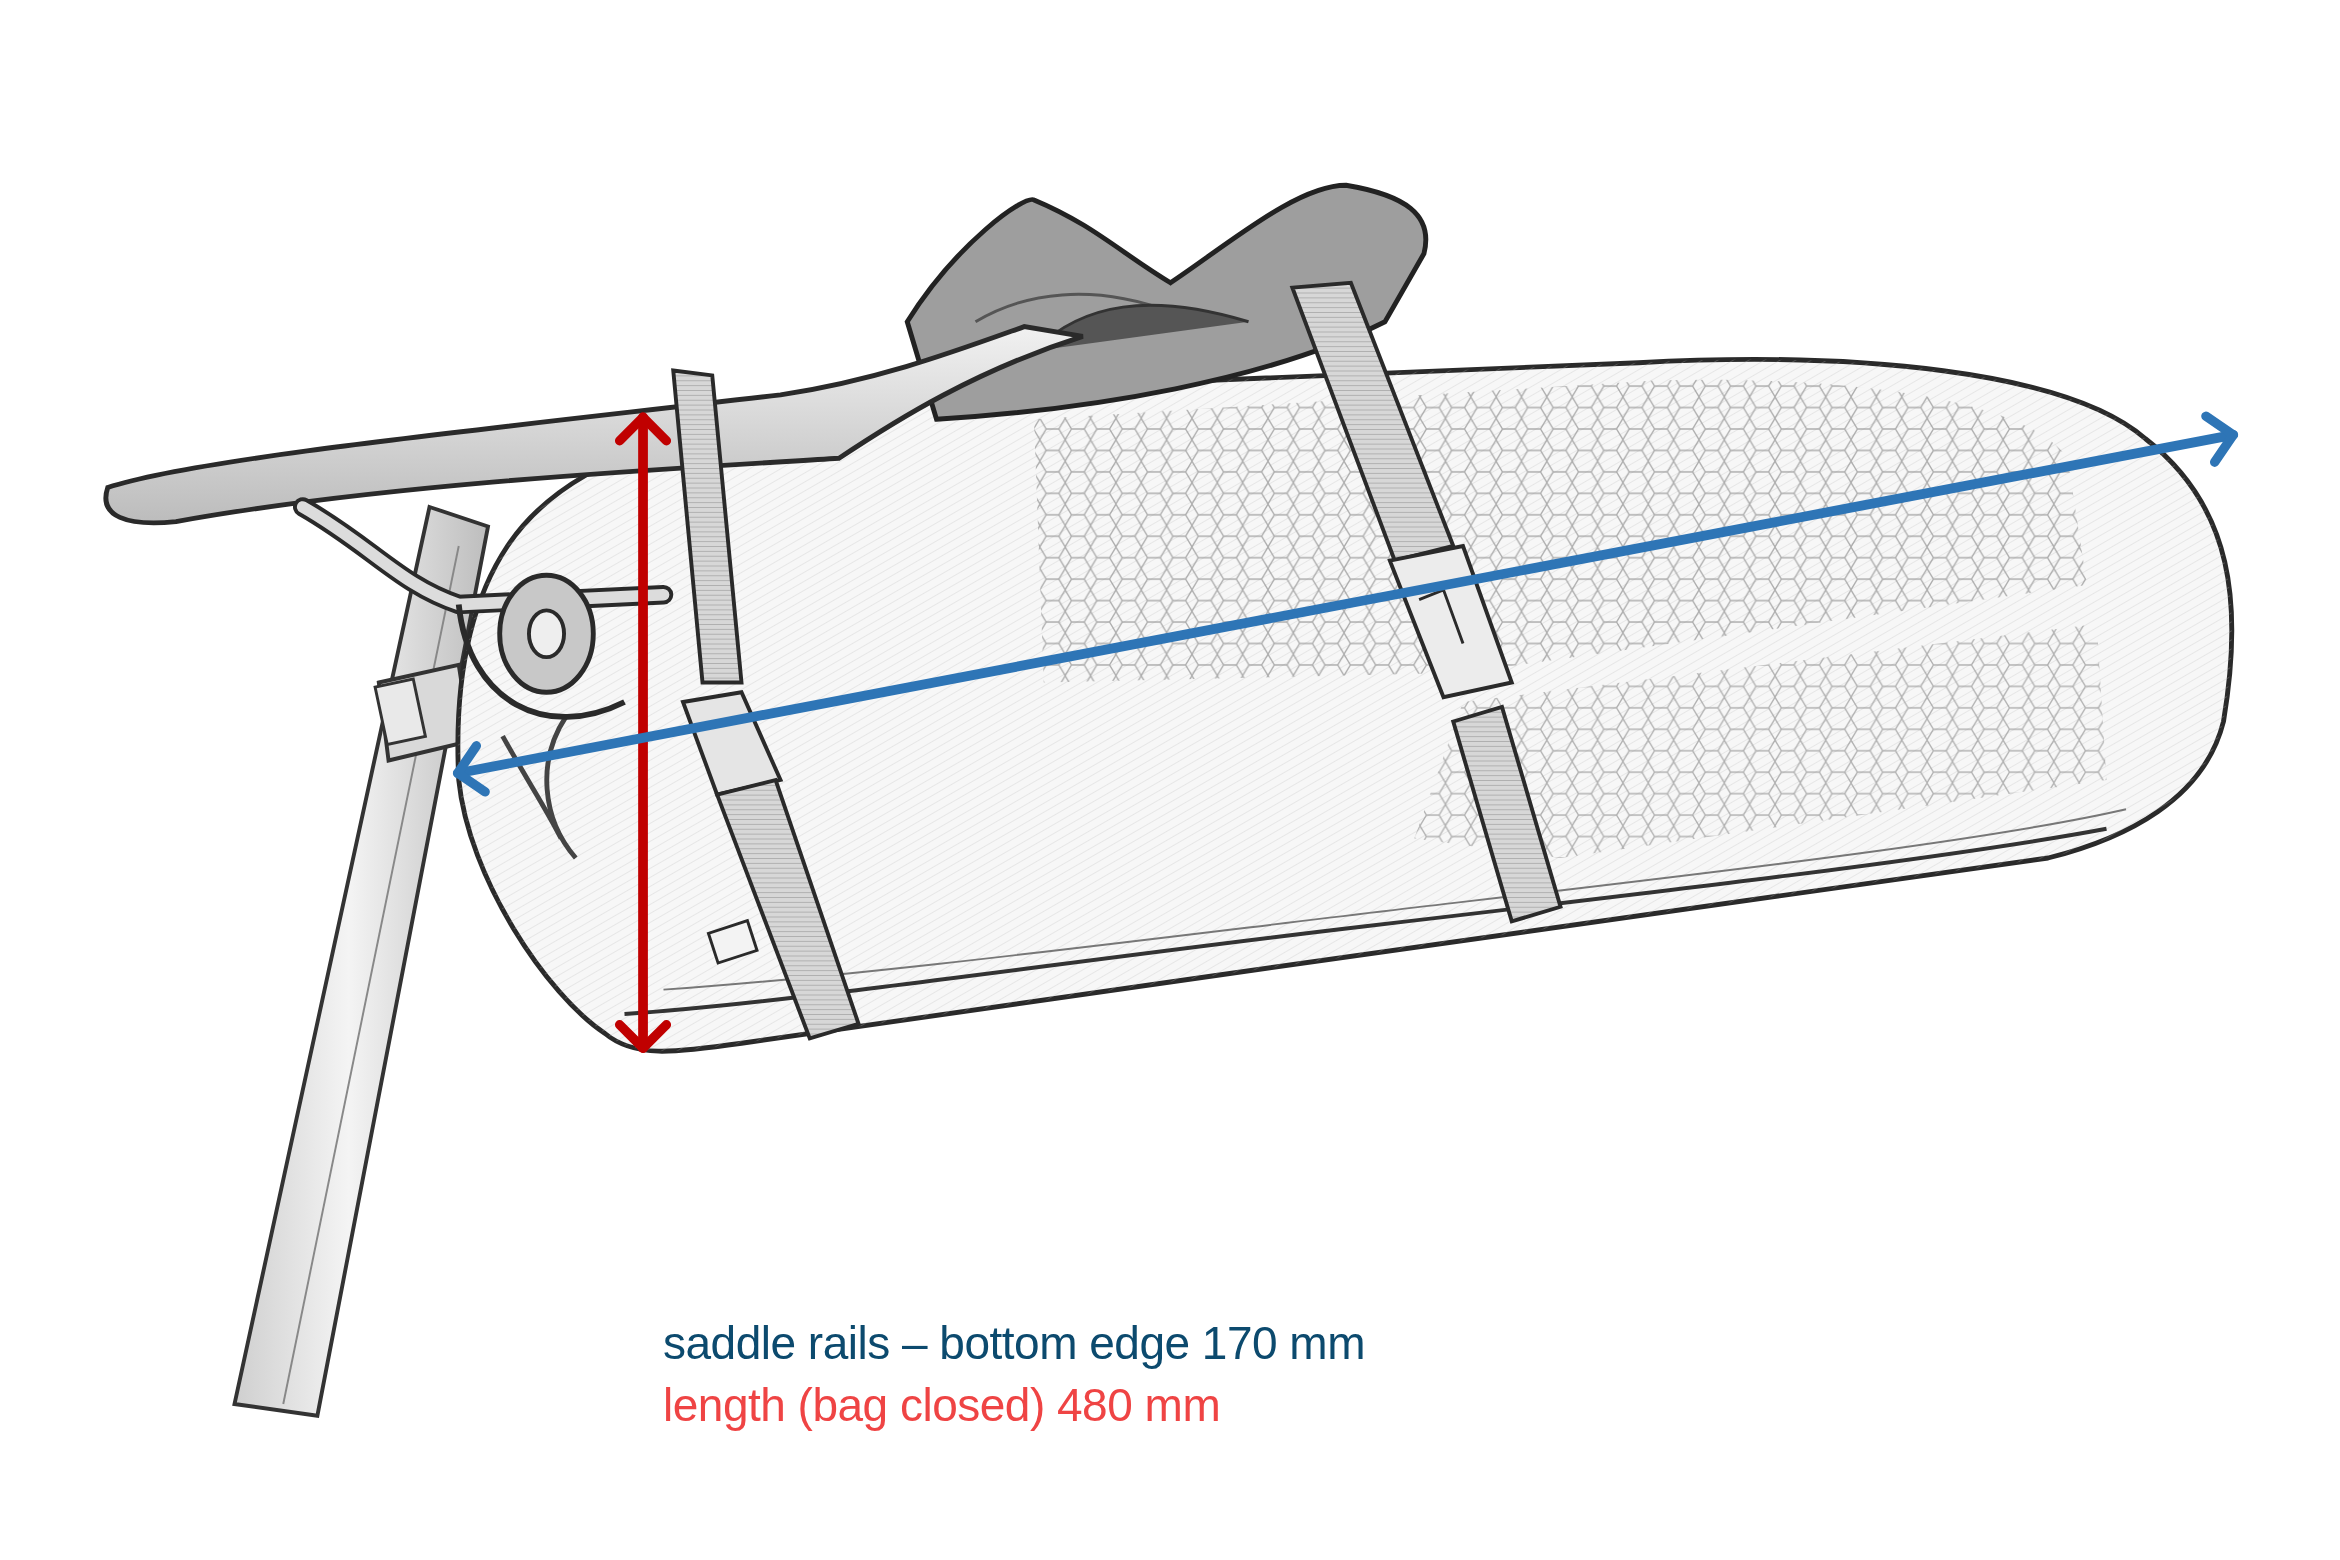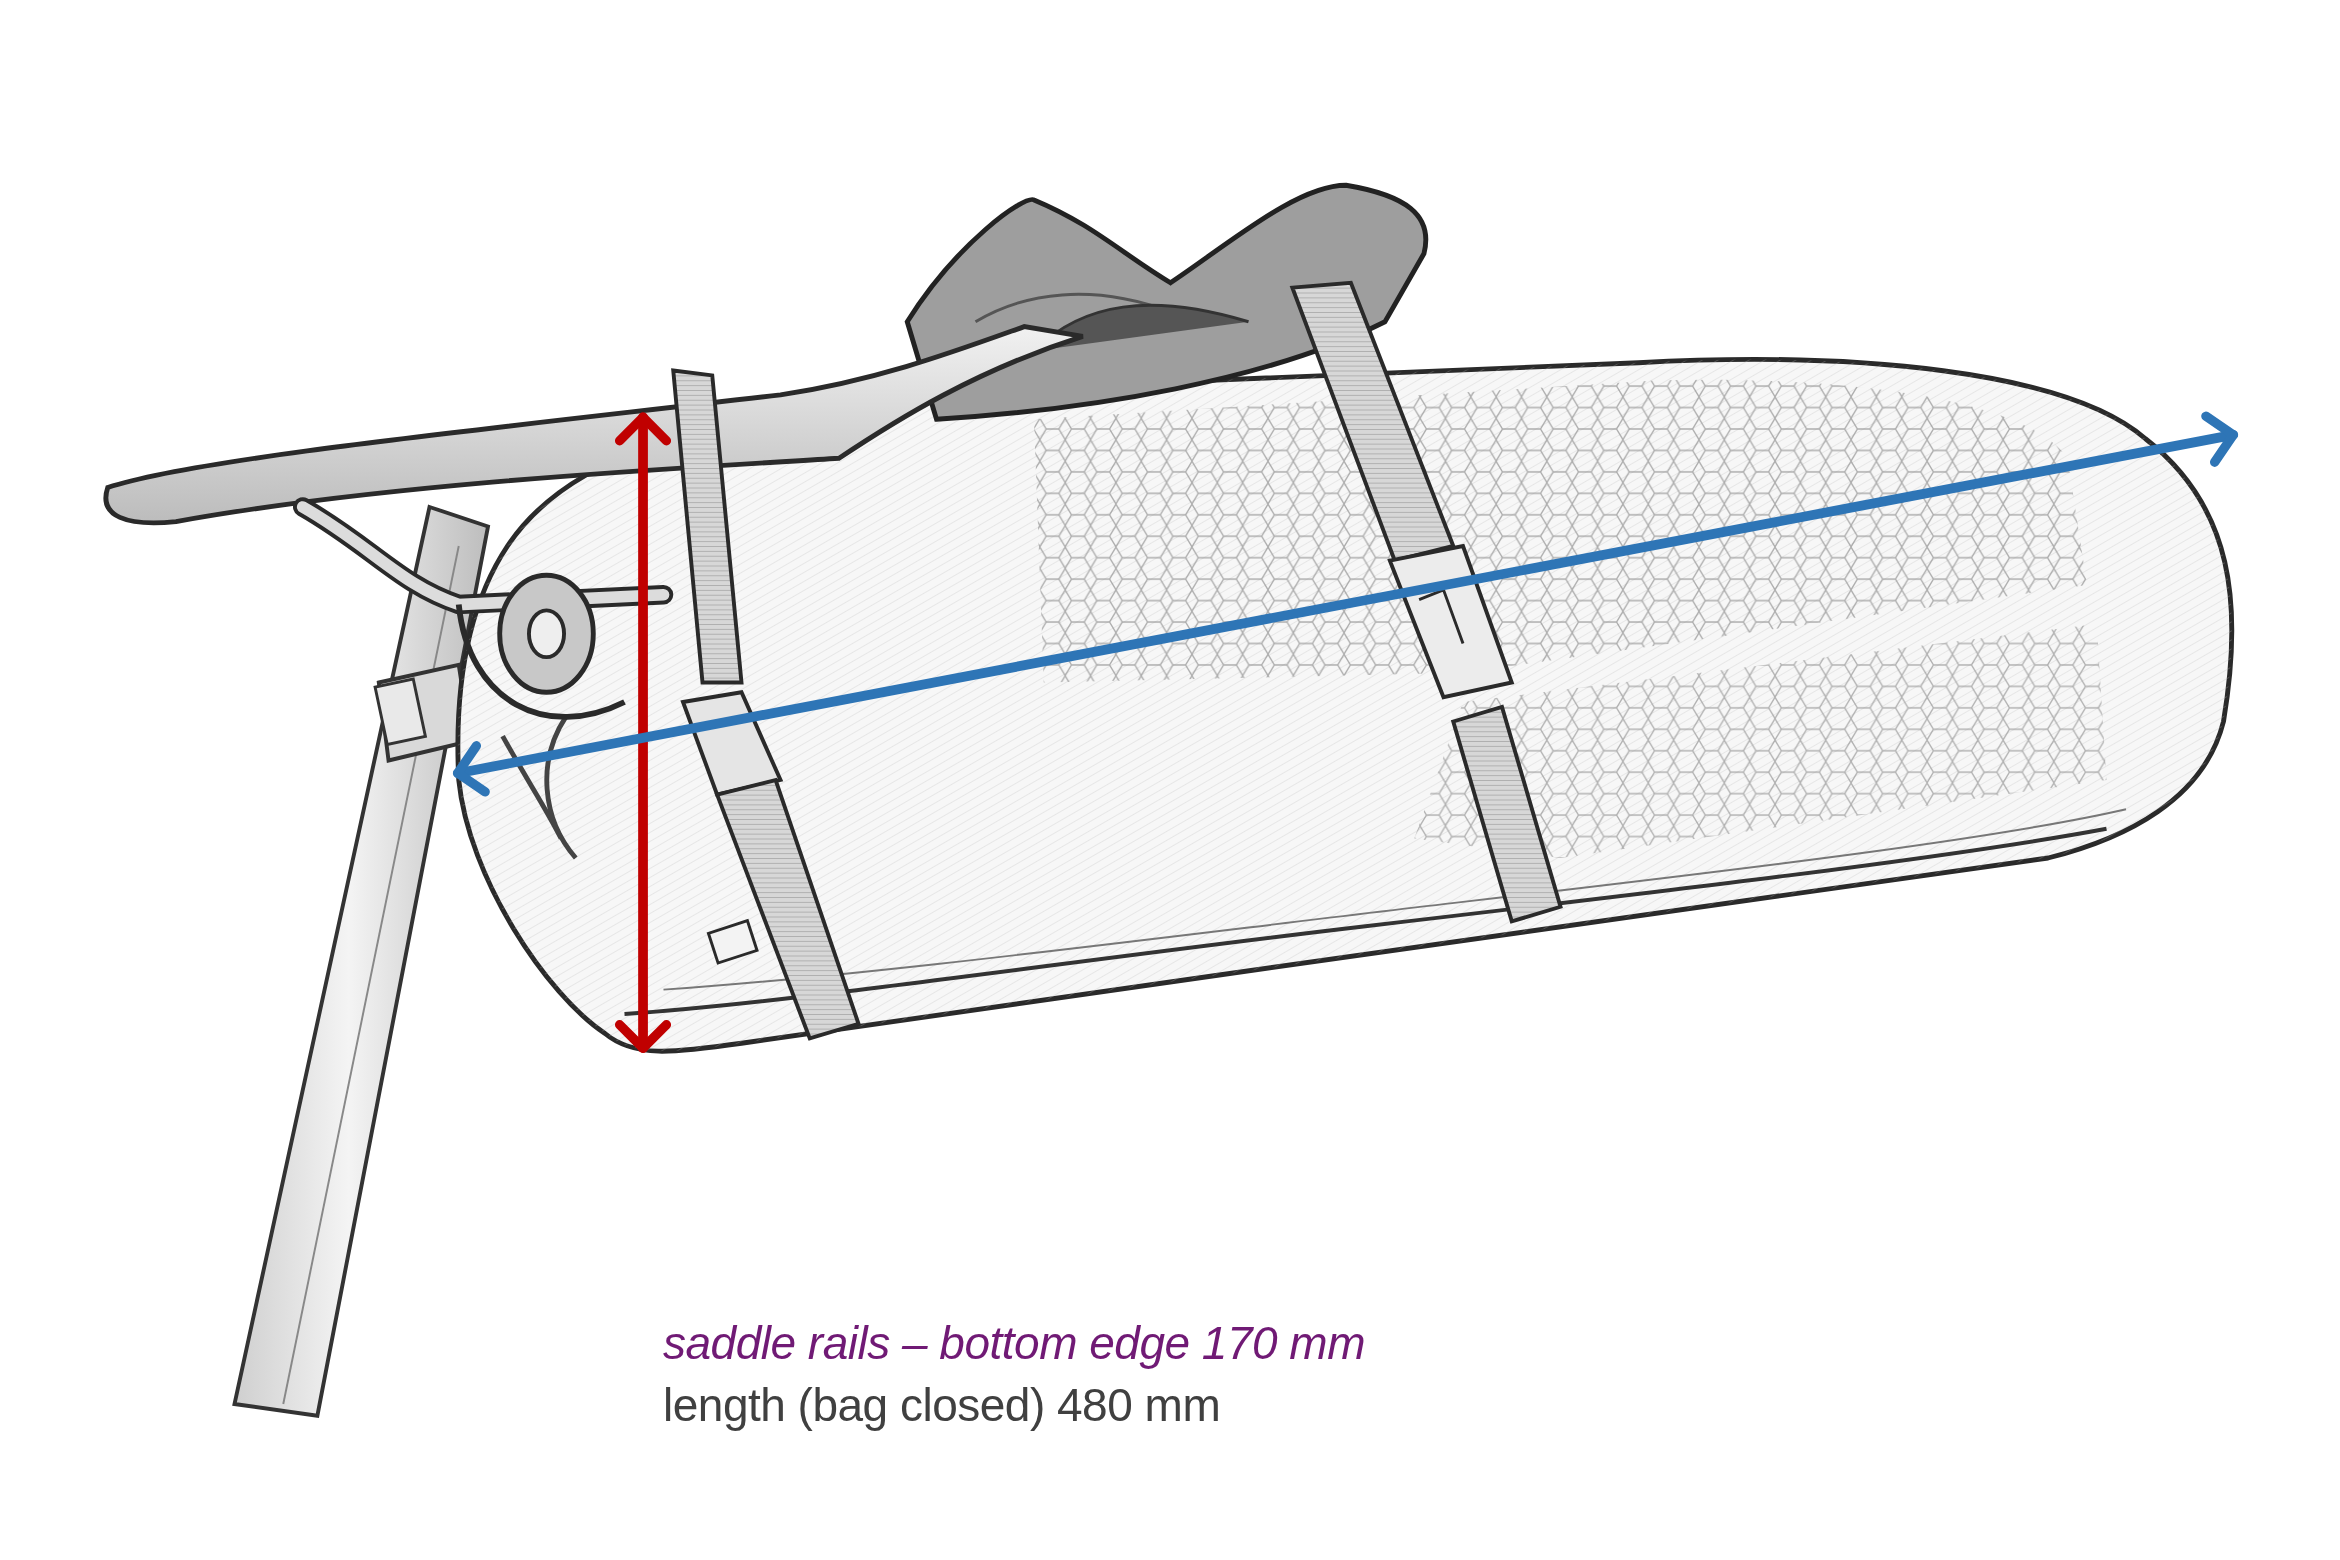--- a/index.html
+++ b/index.html
@@ -1,22 +1,22 @@
 <!DOCTYPE html>
 <html><head>
 <meta charset="utf-8">
 <style>
   html, body { margin:0; padding:0; background:#ffffff; }
   body { width:2341px; height:1560px; position:relative; overflow:hidden;
          font-family:"Liberation Sans", "DejaVu Sans", sans-serif; }
   #canvas { position:absolute; left:0; top:0; width:2341px; height:1560px; }
   .legend { position:absolute; left:663px; top:1312px; }
   .legend-line { font-size:46px; line-height:62px; white-space:nowrap; letter-spacing:-0.5px; }
-  .legend-red { color:#701a75;font-style:italic; }
-  .legend-blue { color:#404040; }
+  .legend-red { color:#0c4a6e; }
+  .legend-blue { color:#ef4444; }
 </style>
 </head>
 <body>
 
 <svg id="canvas" viewBox="0 0 2400 1600" xmlns="http://www.w3.org/2000/svg">
   <defs>
     <pattern id="hex" width="26" height="22" patternUnits="userSpaceOnUse">
       <path d="M6.5 0 L19.5 0 L26 11 L19.5 22 L6.5 22 L0 11 Z" fill="none" stroke="#9a9a9a" stroke-width="1.4"></path>
     </pattern>
     <pattern id="hatch" width="8" height="8" patternUnits="userSpaceOnUse" patternTransform="rotate(60)">

